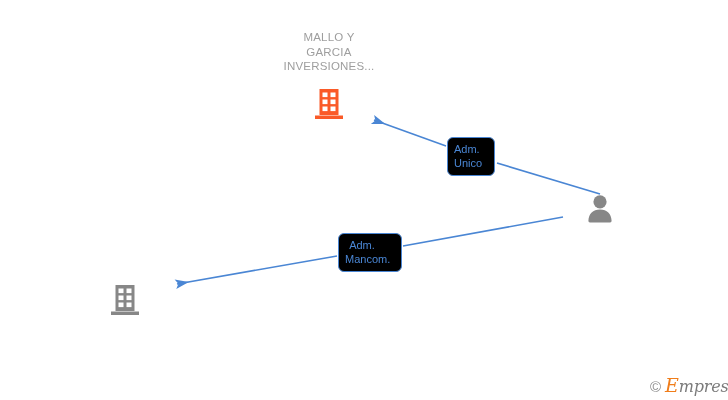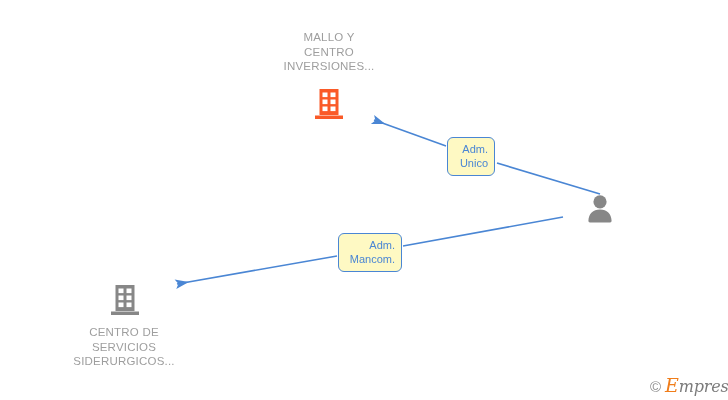--- a/index.html
+++ b/index.html
@@ -43,26 +43,26 @@
     user-select: none;
   }
   .node-label.company {
     color: #9e9e9e;
   }
   .edge-label {
     position: absolute;
     box-sizing: border-box;
     border: 1px solid #4a86d4;
     border-radius: 6px;
-    background: #fef9c3;
+    background: #000000;
     color: #4a86d4;
     font-size: 11px;
     line-height: 14px;
-    text-align: right;
-    padding: 4px 6px 5px 6px;
+    text-align: center;
+    padding: 4px 22px 5px 6px;
     white-space: pre-line;
     user-select: none;
   }
   .watermark {
     position: absolute;
     display: flex;
     align-items: center;
     gap: 4px;
     user-select: none;
   }
@@ -118,21 +118,21 @@
         <rect x="11.5" y="6.5" width="5" height="4.6"></rect>
         <rect x="19.5" y="6.5" width="5" height="4.6"></rect>
         <rect x="11.5" y="13.5" width="5" height="4.6"></rect>
         <rect x="19.5" y="13.5" width="5" height="4.6"></rect>
         <rect x="11.5" y="20.5" width="5" height="4.6"></rect>
         <rect x="19.5" y="20.5" width="5" height="4.6"></rect>
       </g>
     </svg>
   </div>
   <div class="node-label company" style="left:249px; top:30px; width:160px;">MALLO Y
-CENTRO
+GARCIA
 INVERSIONES...</div>
 
   <div class="node" style="left:583px; top:192px; width:34px; height:34px;">
     <svg class="node-icon" width="34" height="34" viewBox="0 0 34 34">
       <circle cx="17" cy="9.8" r="6.6" fill="#878787"></circle>
       <path d="M17 17.6c-7.1 0-11.2 4.3-11.6 11.1
                a1.6 1.6 0 0 0 1.6 1.7h20
                a1.6 1.6 0 0 0 1.6-1.7C28.2 21.9 24.1 17.6 17 17.6z" fill="#878787"></path>
     </svg>
   </div>
@@ -146,23 +146,20 @@
       <g fill="#ffffff">
         <rect x="11.5" y="6.5" width="5" height="4.6"></rect>
         <rect x="19.5" y="6.5" width="5" height="4.6"></rect>
         <rect x="11.5" y="13.5" width="5" height="4.6"></rect>
         <rect x="19.5" y="13.5" width="5" height="4.6"></rect>
         <rect x="11.5" y="20.5" width="5" height="4.6"></rect>
         <rect x="19.5" y="20.5" width="5" height="4.6"></rect>
       </g>
     </svg>
   </div>
-  <div class="node-label company" style="left:44px; top:325px; width:160px;">CENTRO DE
-SERVICIOS
-SIDERURGICOS...</div>
 
   <div class="edge-label" style="left:447px; top:137px; width:48px;">Adm.
 Unico</div>
 
   <div class="edge-label" style="left:338px; top:233px; width:64px;">Adm.
 Mancom.</div>
 
   <div class="watermark" style="left:650px; top:377px;">
     <span class="wm-c">©</span>
     <span class="wm-text"><span class="wm-e">E</span><span>mpresia</span></span>

